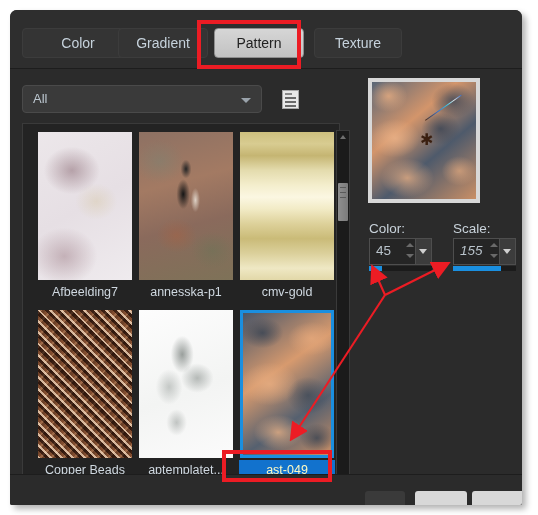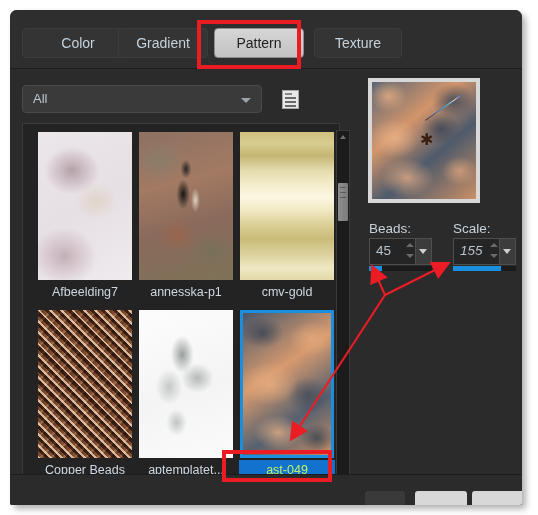--- a/index.html
+++ b/index.html
@@ -137,21 +137,21 @@
     font-size: 12.5px;
     color: #cfd8e0;
     white-space: nowrap;
     overflow: hidden;
     text-overflow: ellipsis;
     cursor: pointer;
   }
   .swatch.selected .thumb { border: 3px solid #1a8fe0; }
   .swatch.selected .caption {
     background: #1272cd;
-    color: #bef264;
+    color: #fef9c3;
   }
   
   #sw-0 { left: 15px;  top: 8px;  }
   #sw-1 { left: 116px; top: 8px;  }
   #sw-2 { left: 217px; top: 8px;  }
   #sw-3 { left: 15px;  top: 186px;}
   #sw-4 { left: 116px; top: 186px; border-radius: 19px;}
   #sw-5 { left: 217px; top: 186px;}
 
   
@@ -464,21 +464,21 @@
       <div class="arrow down"></div>
     </div>
 
     <div class="preview">
       <div class="pv-img">
         <div class="pv-line"></div>
         <div class="pv-star">✱</div>
       </div>
     </div>
 
-    <div class="fieldlabel" id="label-angle">Beads:</div>
+    <div class="fieldlabel" id="label-angle">Color:</div>
     <div class="spinbox" id="spin-angle">
       <span class="sv">45</span>
       <span class="steppers">
         <span class="up"></span>
         <span class="down"></span>
       </span>
       <span class="ddbtn"></span>
     </div>
     <div class="slidertrack" id="track-angle">
       <div class="fill" style="width: 20%;"></div>

